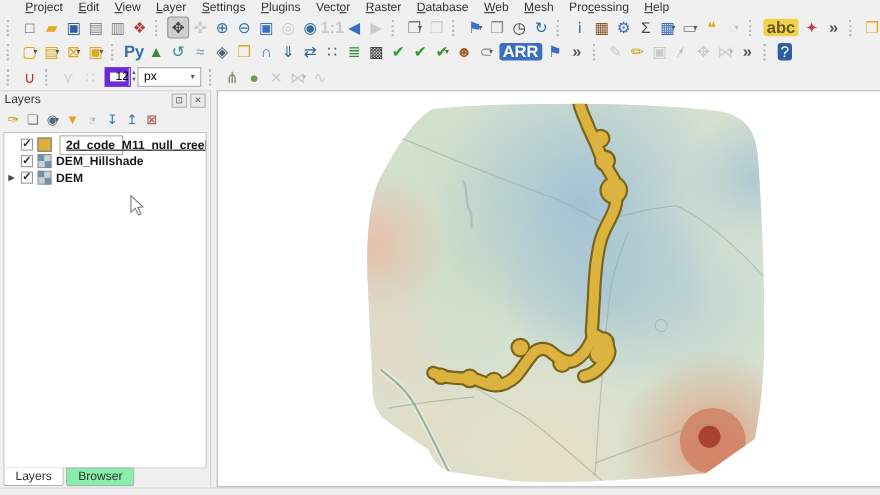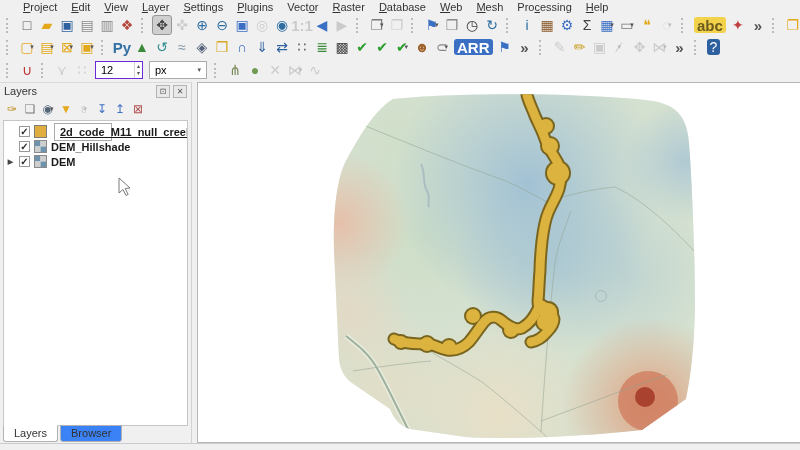--- a/index.html
+++ b/index.html
@@ -15,21 +15,21 @@
   .grip{width:6px;height:15px;border-left:2px dotted #bcbcbc;margin:0 3px 0 4px;flex:none}
   .tbico{width:20px;height:20px;display:inline-flex;align-items:center;justify-content:center;
          border-radius:3px;flex:none;cursor:default}
   .tbico .g{font-size:14px;line-height:1}
   .tbico.small .g{font-size:15px;font-weight:bold;letter-spacing:0}
   .tbico.on{background:#cfcfcf;border:1px solid #979797;box-sizing:border-box}
   .tbico.dis{opacity:.35;filter:grayscale(.9)}
   .tbico.pill{width:auto;padding:1px 3px;height:14px;margin:0 2px}
   .ddm{font-size:7px;color:#555;margin-left:-3px;flex:none}
   .spin{display:inline-flex;align-items:center;justify-content:space-between;background:#fff;
-        border:1px solid #6d28d9;height:18px;width:48px;margin:0 3px;font-size:11px;padding-left:5px;box-sizing:border-box}
+        border:5px solid #6d28d9;height:18px;width:24px;margin:0 3px;font-size:11px;padding-left:5px;box-sizing:border-box}
   .spinbtns{display:flex;flex-direction:column;font-size:6px;color:#555;border-left:1px solid #d5d5d5;padding:1px 2px;line-height:1.1}
   .sel{display:inline-flex;align-items:center;justify-content:space-between;background:#fff;
        border:1px solid #ababab;height:18px;width:58px;padding:0 5px;font-size:11px;margin:0 3px;box-sizing:border-box}
   .selarr{font-size:7px;color:#555}
   
   #main{display:flex;height:361px}
   #layers-panel{width:191px;background:#f0f0f0;display:flex;flex-direction:column;border-top:1px solid #dadada;flex:none}
   .phead{height:16px;display:flex;align-items:center;justify-content:space-between;padding:0 4px;font-size:11px;color:#333}
   .pbtn{width:12px;height:11px;font-size:8px;display:inline-flex;align-items:center;justify-content:center;
         color:#555;border:1px solid #b3b3b3;background:#e9e9e9;margin-left:3px;cursor:default}
@@ -38,21 +38,21 @@
   #ptools .tbico .g{font-size:12px}
   #ptree{flex:1;background:#fff;border:1px solid #c6c6c6;margin:1px 3px 0 3px;padding-top:3px;overflow:hidden}
   .lrow{display:flex;align-items:center;height:15px;font-size:11px;font-weight:bold;color:#1a1a1a;padding-left:2px;gap:4px}
   .exp{width:9px;font-size:7px;color:#444;text-align:center;flex:none}
   .chk{width:11px;height:11px;border:1px solid #999;background:#fff;font-size:10px;line-height:10px;text-align:center;color:#2a2a2a;flex:none;box-sizing:border-box}
   .swatch{width:13px;height:13px;border:1px solid #7d7d7d;box-sizing:border-box;flex:none}
   .llabel{white-space:nowrap}
   .llabel.sel{text-decoration:underline}
   .ptabs{height:17px;display:flex;align-items:flex-start;padding-left:3px;background:#f0f0f0}
   .tab{font-size:11px;color:#333;padding:1px 10px 2px;border:1px solid #b2b2b2;border-radius:0 0 3px 3px;
-       background:#3b82f6;margin-right:2px;margin-top:-1px;cursor:default}
+       background:#86efac;margin-right:2px;margin-top:-1px;cursor:default}
   .tab.active{background:#fff;border-top-color:#fff}
   #splitter{width:5px;background:#f0f0f0;border-left:1px solid #d2d2d2;flex:none;cursor:col-resize}
   #canvas{flex:1;background:#fff;border:1px solid #b6b6b6;border-right:none;position:relative;overflow:hidden}
   #statusbar{height:7px;border-top:1px solid #cccccc;background:#f0f0f0}
   
   .ck-b{stroke:var(--creek-border);fill:none;stroke-width:13;stroke-linecap:round;stroke-linejoin:round}
   .ck-f{stroke:var(--creek-fill);fill:none;stroke-width:9;stroke-linecap:round;stroke-linejoin:round}
   .ck-bc{fill:var(--creek-border)}
   .ck-fc{fill:var(--creek-fill)}
   .hline{stroke:#93a493;stroke-opacity:.55;fill:none;stroke-width:1}

